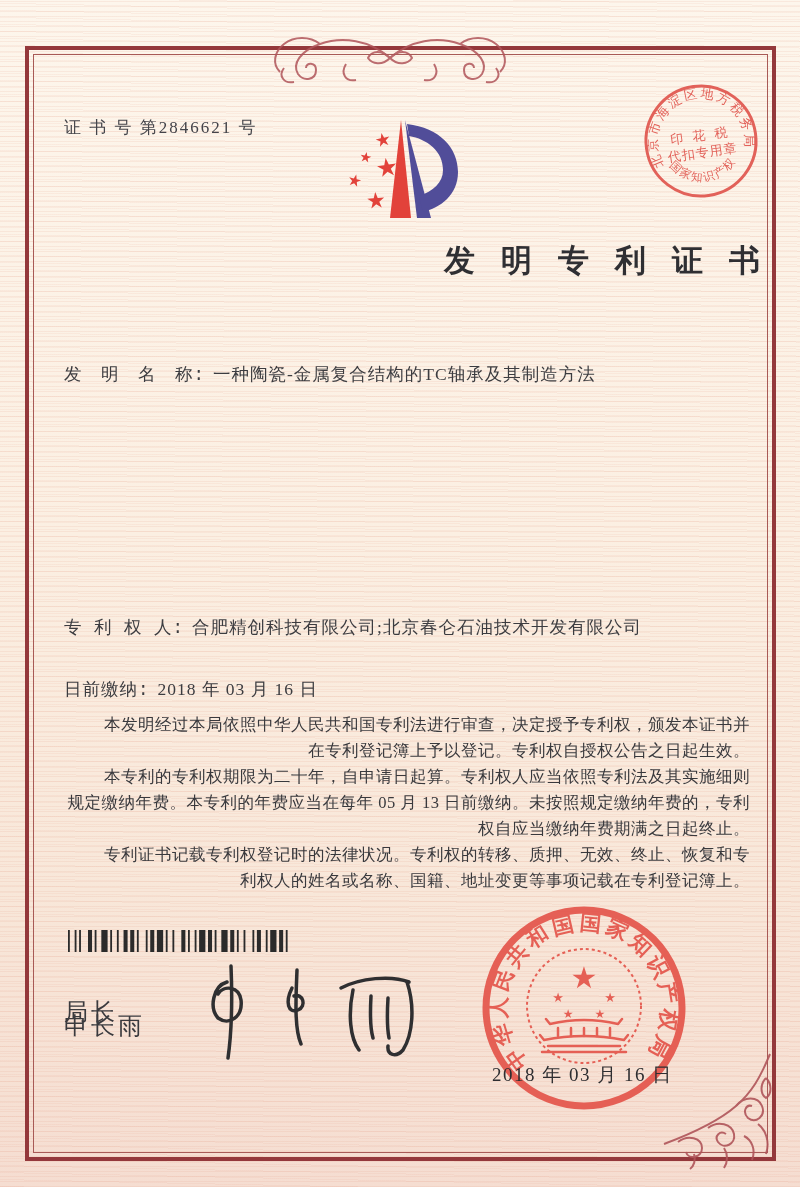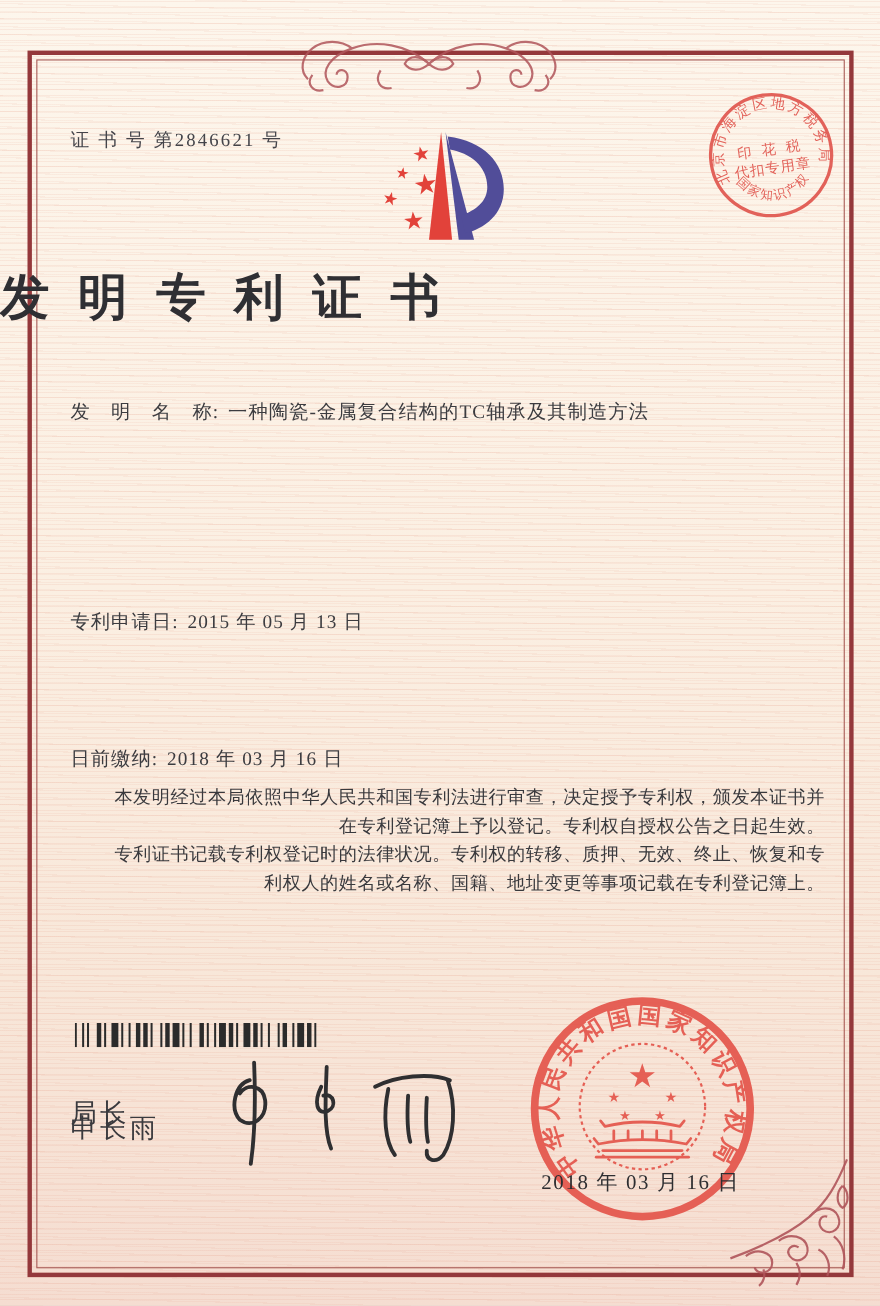--- a/index.html
+++ b/index.html
@@ -9,24 +9,24 @@
     background:
       repeating-linear-gradient(0deg, rgba(228,150,128,.14) 0 1px, rgba(0,0,0,0) 1px 5px),
       repeating-linear-gradient(1.2deg, rgba(228,150,128,.10) 0 1px, rgba(0,0,0,0) 1px 7px),
       linear-gradient(180deg,#fdf6ec 0%,#fbefe2 45%,#f8e7d9 75%,#f5ddd1 100%);
     color:#3b3b3d;
   }
   .frame{position:absolute;left:25px;top:46px;right:24px;bottom:26px;border:4px solid #94383b;}
   .frame::after{content:"";position:absolute;inset:4px;border:1px solid #a85a56;}
   .abs{position:absolute;white-space:nowrap;}
   .cert-number{left:64px;top:116px;font-size:17px;letter-spacing:2px;color:#44444a;}
-  .title{left:0;top:240px;width:760px;text-align:left;font-size:45px;font-weight:600;
-         letter-spacing:26px;color:#2f2f33;}
+  .title{left:0;top:240px;width:760px;text-align:right;font-size:31px;font-weight:600;
+         letter-spacing:26px;padding-left:26px;color:#2f2f33;}
   .field-row{left:64px;font-size:17.5px;letter-spacing:1px;color:#3c3c40;}
-  .field-row .lab{margin-right:8px;}
+  .field-row .lab{margin-right:8px;font-family:Liberation Mono, monospace;}
   .paras{position:absolute;left:60px;top:712px;width:690px;white-space:normal;text-align:right;}
   .paras p{margin:0;text-indent:2em;font-size:16.5px;line-height:26px;letter-spacing:.5px;color:#39393d;}
   .signer{left:64px;font-size:24px;letter-spacing:3px;color:#3a3a3e;}
   .issue-date{left:492px;top:1062px;font-size:19px;letter-spacing:1.5px;color:#2e2e31;z-index:6;}
   .barcode{left:68px;top:930px;width:220px;height:22px;}
   .seal{z-index:5;}
   svg{display:block;}
 </style>
 </head>
 <body>
@@ -76,29 +76,30 @@
     <text fill="#e0564e" font-size="11.5" letter-spacing="1.5">
       <textPath href="#taxBot">国家知识产权局</textPath>
     </text>
   </svg>
 
   <div class="abs title">发明专利证书</div>
 
   <div class="abs field-row" style="top:362px">
     <span class="lab">发　明　名　称:</span><span>一种陶瓷-金属复合结构的TC轴承及其制造方法</span>
   </div>
-  <div class="abs field-row" style="top:553px">
-    <span class="lab">专利申请日:</span><span>2015 年 05 月 13 日</span>
+  <div class="abs field-row" style="top:615px">
+    <span class="lab">专 利 权 人:</span><span>合肥精创科技有限公司;北京春仑石油技术开发有限公司</span>
   </div>
   <div class="abs field-row" style="top:677px">
     <span class="lab">日前缴纳:</span><span>2018 年 03 月 16 日</span>
   </div>
 
   <div class="paras">
     <p>本发明经过本局依照中华人民共和国专利法进行审查，决定授予专利权，颁发本证书并在专利登记簿上予以登记。专利权自授权公告之日起生效。</p>
+    <p>本专利的专利权期限为二十年，自申请日起算。专利权人应当依照专利法及其实施细则规定缴纳年费。本专利的年费应当在每年 05 月 13 日前缴纳。未按照规定缴纳年费的，专利权自应当缴纳年费期满之日起终止。</p>
     <p>专利证书记载专利权登记时的法律状况。专利权的转移、质押、无效、终止、恢复和专利权人的姓名或名称、国籍、地址变更等事项记载在专利登记簿上。</p>
   </div>
 
   <svg id="barcode" class="abs barcode" width="220" height="22" viewBox="0 0 220 22" preserveAspectRatio="none">
       <rect x="0" y="0" width="1.8222222222222224" height="22" fill="#2b2b2b"></rect>
       <rect x="6.666666666666667" y="0" width="1.8222222222222224" height="22" fill="#2b2b2b"></rect>
       <rect x="11.11111111111111" y="0" width="1.8222222222222224" height="22" fill="#2b2b2b"></rect>
       <rect x="20" y="0" width="4.044444444444444" height="22" fill="#2b2b2b"></rect>
       <rect x="26.666666666666664" y="0" width="1.8222222222222224" height="22" fill="#2b2b2b"></rect>
       <rect x="33.33333333333333" y="0" width="6.266666666666667" height="22" fill="#2b2b2b"></rect>

